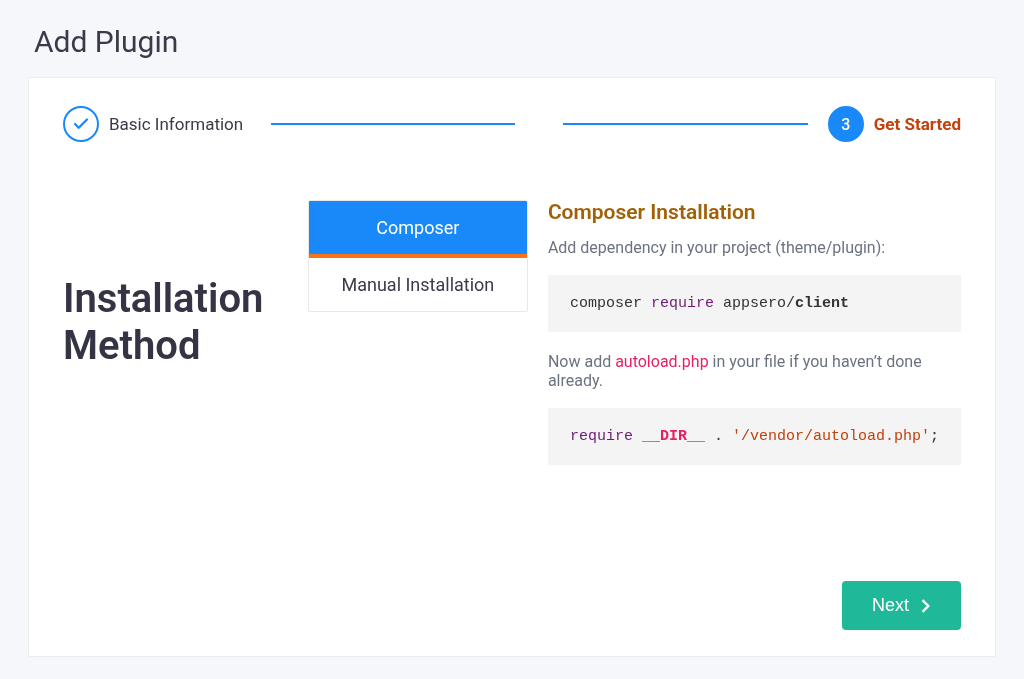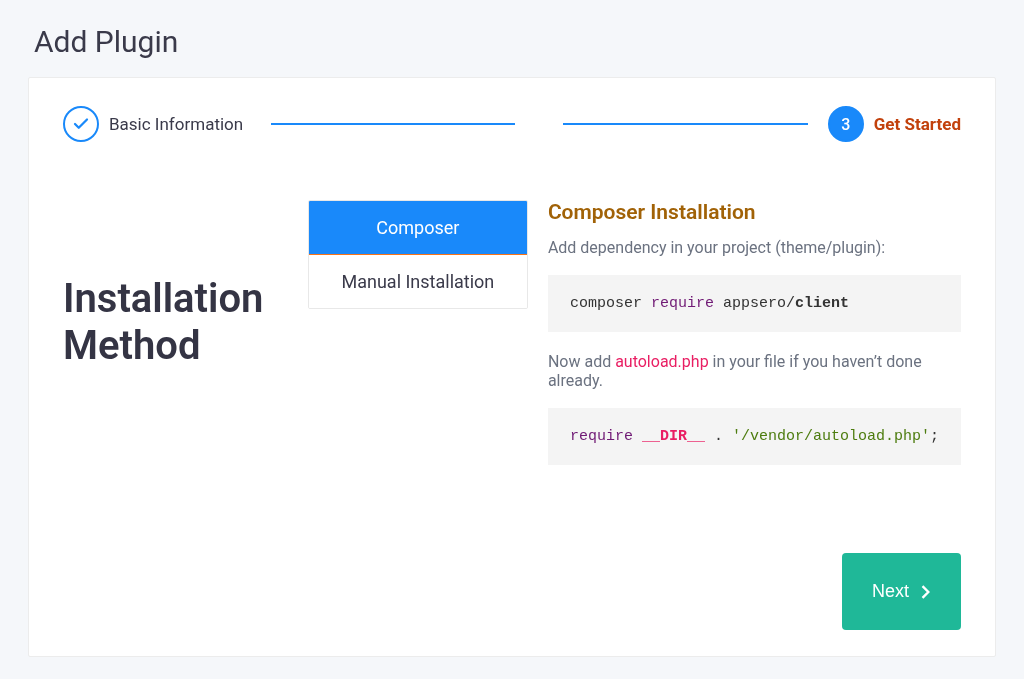--- a/index.html
+++ b/index.html
@@ -109,21 +109,21 @@
       font-size: 18px;
       cursor: pointer;
       background: #fff;
       color: #3a3a4a;
     }
     .tab.active {
       background: #1989fa;
       color: #fff;
     }
     .tab + .tab {
-      border-top: 1px solid #f97316;
+      border-top: 4px solid #f97316;
     }
     .panel {
       flex: 1;
       min-width: 0;
     }
     .panel-heading {
       font-size: 21px;
       font-weight: 600;
       color: #a16207;
       margin-bottom: 14px;
@@ -139,30 +139,30 @@
       font-family: "Courier New", Courier, monospace;
       font-size: 15px;
       color: #333;
       margin-bottom: 20px;
       white-space: nowrap;
       overflow-x: auto;
     }
     .tok-cmd { color: #333; }
     .tok-blue { color: #701a75; }
     .tok-red { color: #e91e63; }
-    .tok-green { color: #4d7c0f; }
+    .tok-green { color: #c2410c; }
     .tok-gray { color: #333; }
     .next-btn {
       position: absolute;
       right: 34px;
       bottom: 26px;
       background: #1fb898;
       color: #fff;
       border: none;
-      padding: 28px 30px;
+      padding: 14px 30px;
       font-size: 18px;
       border-radius: 4px;
       cursor: pointer;
       display: inline-flex;
       align-items: center;
       gap: 12px;
     }
     .next-btn svg {
       width: 10px;
       height: 14px;

